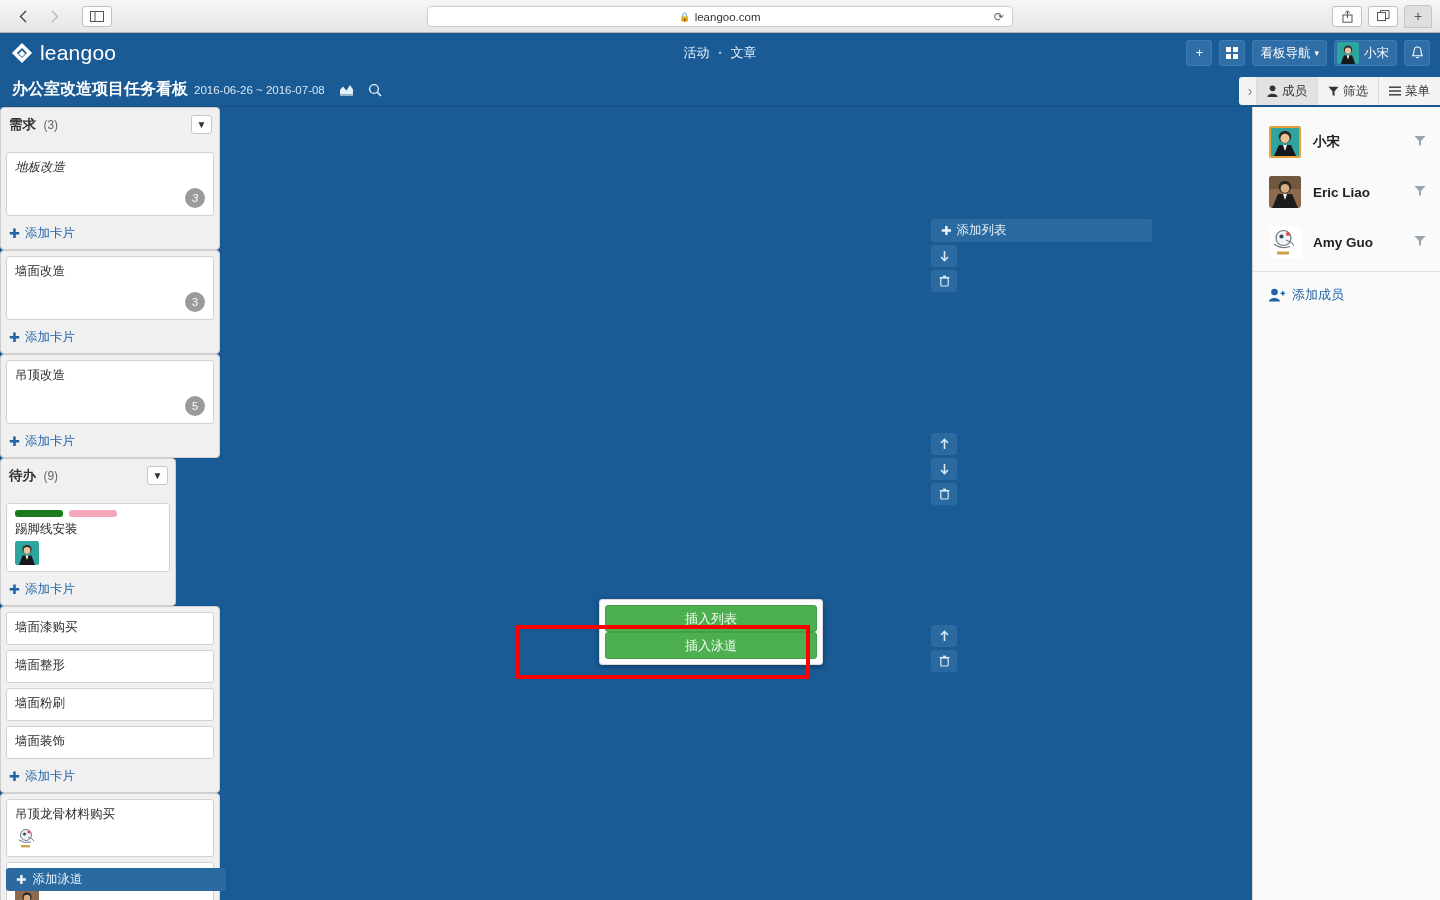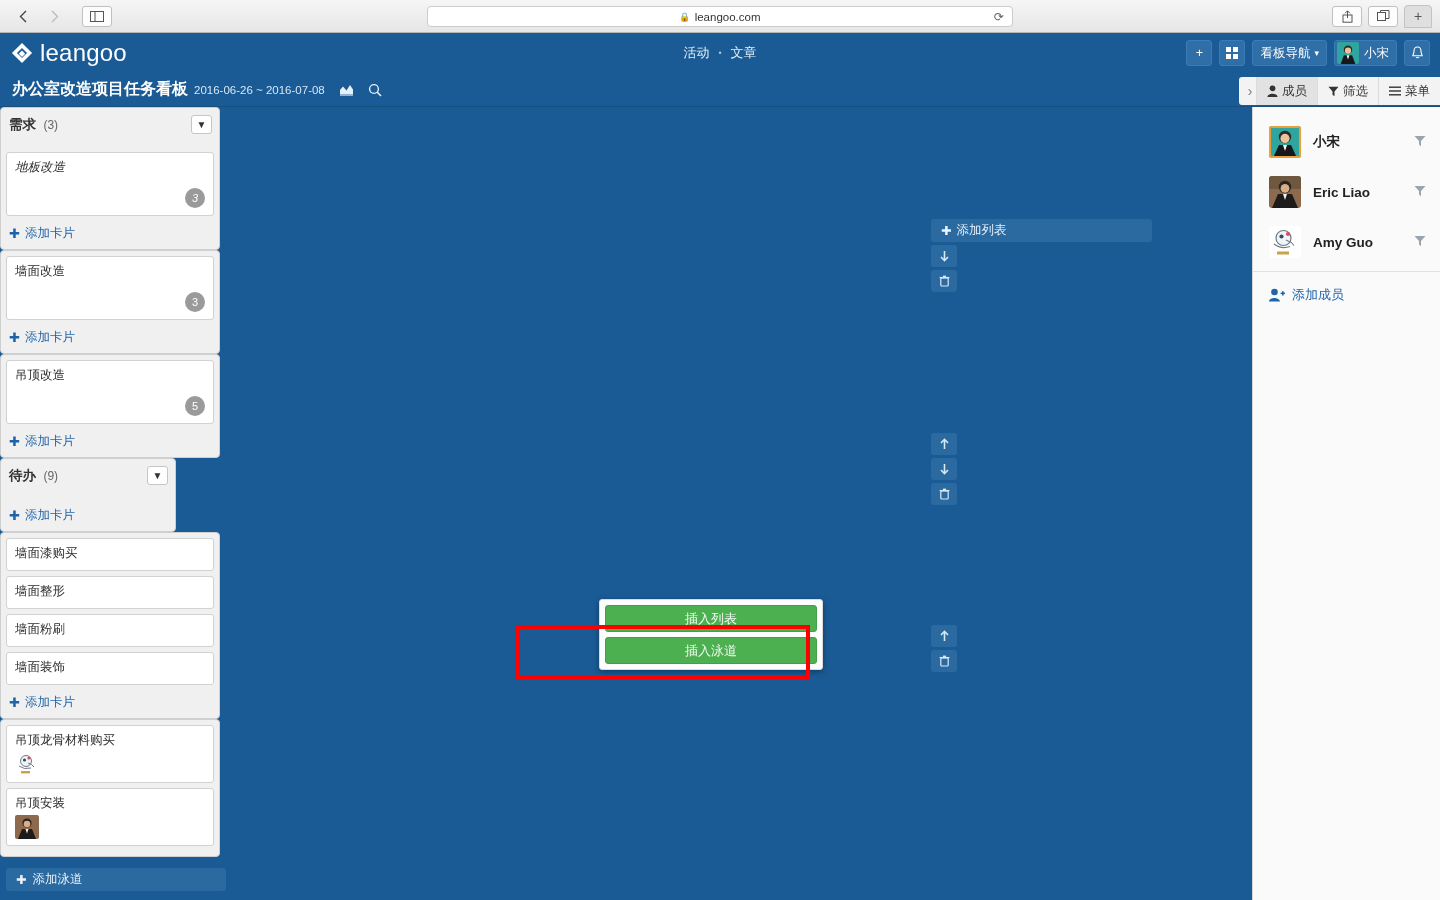--- a/index.html
+++ b/index.html
@@ -54,21 +54,21 @@
   
   .app-nav {
     height: 40px; width: 1440px;
     background: #1a5b96;
     display: flex; align-items: center;
     position: relative;
     color: #fff;
   }
   .brand { display: flex; align-items: center; margin-left: 11px; gap: 7px; }
   .brand-logo { width: 22px; height: 22px; }
-  .brand-name { font-size: 24px; letter-spacing: .2px; font-weight: 400; color: #fff; }
+  .brand-name { font-size: 21px; letter-spacing: .2px; font-weight: 400; color: #fff; }
   .center-nav {
     position: absolute; left: 0; right: 0; top: 0; bottom: 0;
     display: flex; align-items: center; justify-content: center; gap: 9px;
     font-size: 13px; pointer-events: none;
   }
   .center-nav span { pointer-events: auto; color: #e3edf6; }
   .center-nav .dot { font-size: 9px; color: #9fc0dc; }
   .nav-right {
     position: absolute; right: 10px; display: flex; align-items: center; gap: 7px;
   }
@@ -186,21 +186,21 @@
     display: flex; align-items: center; gap: 6px;
     padding: 0 10px;
   }
 
   
   .popup {
     position: absolute; z-index: 40;
     background: #fdfdfd; border: 1px solid #dadada; border-radius: 3px;
     box-shadow: 0 2px 6px rgba(0,0,0,.35);
     padding: 5px;
-    display: flex; flex-direction: column; gap: 5px;
+    display: flex; flex-direction: column; 
   }
   .popup-btn {
     background: #4caf50; border: 1px solid #43a047; border-radius: 3px;
     color: #f2fbf2; font-size: 13px;
     height: 27px; width: 212px;
     display: flex; align-items: center; justify-content: center;
   }
   .highlight-rect {
     position: absolute; z-index: 50;
     border: 4px solid #ff0000; pointer-events: none;
@@ -403,20 +403,36 @@
     </div>
 
     <div class="list-box" style="left:236px; top:6px; width:176px;">
       <div class="list-head">
         <div>
           <span class="list-title">待办</span>
           <span class="list-count">(9)</span>
         </div>
         <div class="list-caret">▼</div>
       </div>
+      <div class="card">
+        <div class="labels">
+          <span class="label" style="background:#1c7a1c"></span>
+          <span class="label" style="background:#f4a7b9"></span>
+        </div>
+        <div class="card-title">踢脚线安装</div>
+        <div class="members">
+          <svg class="avatar-card" viewBox="0 0 24 24">
+            <rect width="24" height="24" fill="#2fa5a0"></rect>
+            <circle cx="12" cy="8.5" r="4.6" fill="#2e2a26"></circle>
+            <circle cx="12" cy="9.5" r="3.4" fill="#e9c39b"></circle>
+            <path d="M4 24 L7.5 14.5 L16.5 14.5 L20 24 Z" fill="#16181c"></path>
+            <path d="M10.5 14.5 L12 19 L13.5 14.5 Z" fill="#fff"></path>
+          </svg>
+        </div>
+      </div>
       <div class="add-card">
         <span class="plus">✚</span>
         <span>添加卡片</span>
       </div>
     </div>
 
     <div class="list-box" style="left:236px; top:322px; width:220px;">
       <div class="card" style="height:33px;">
         <div class="card-title">墙面漆购买</div>
       </div>

